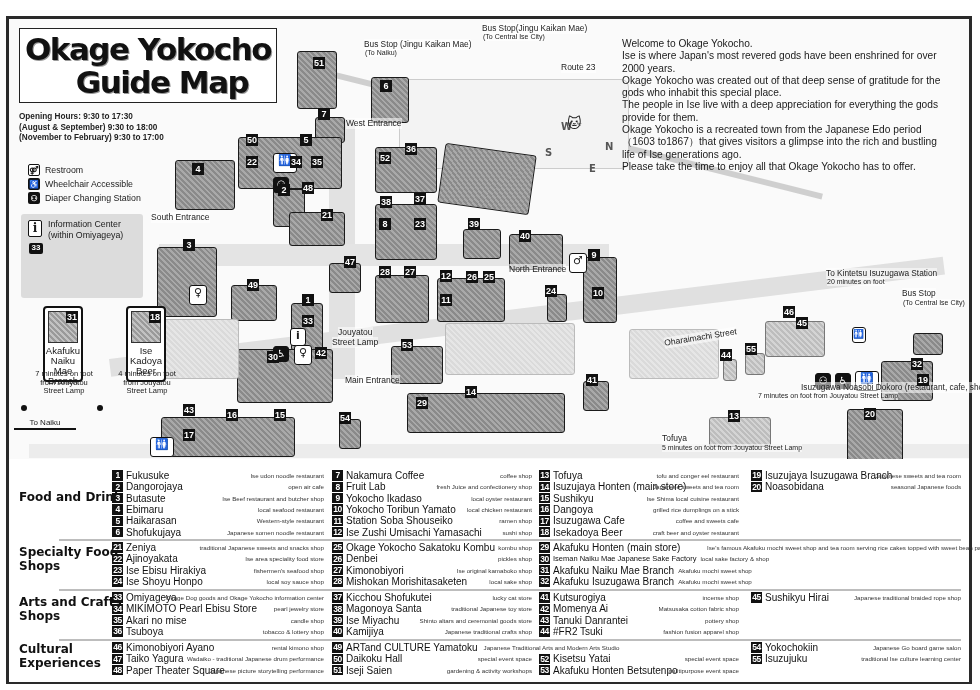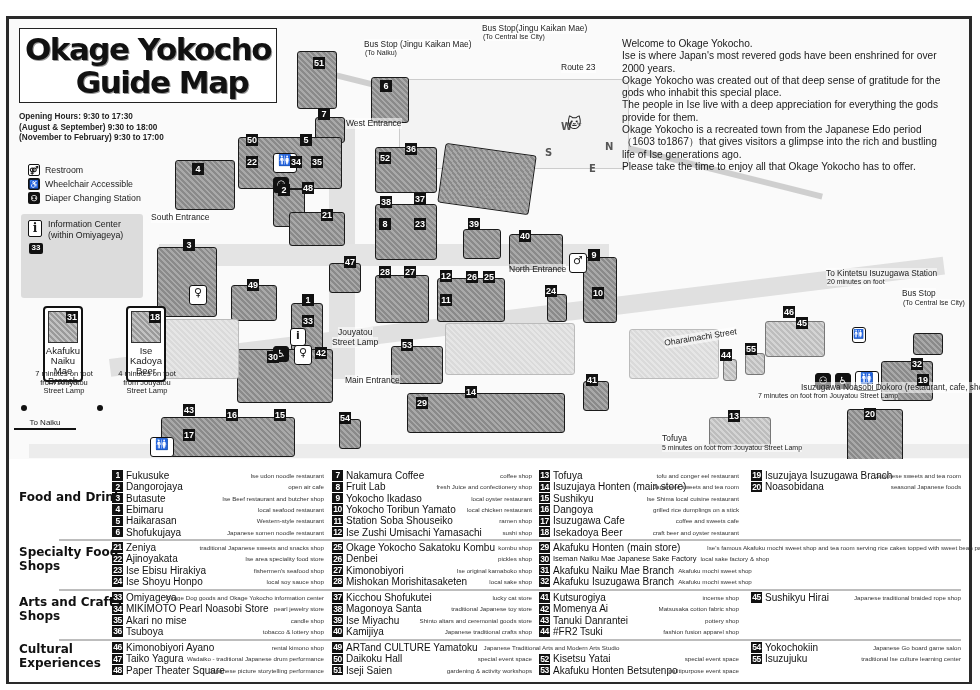--- a/index.html
+++ b/index.html
@@ -468,21 +468,21 @@
       <div>Shops</div>
     </div>
     <div class="col" style="left:103px;top:0;width:212px;">
         <div class="entry">
           <span class="n">33</span>
           <span class="nm">Omiyageya</span>
           <span class="ds">Okage Dog goods and Okage Yokocho information center</span>
         </div>
         <div class="entry">
           <span class="n">34</span>
-          <span class="nm">MIKIMOTO Pearl Noasobi Store</span>
+          <span class="nm">MIKIMOTO Pearl Ebisu Store</span>
           <span class="ds">pearl jewelry store</span>
         </div>
         <div class="entry">
           <span class="n">35</span>
           <span class="nm">Akari no mise</span>
           <span class="ds">candle shop</span>
         </div>
         <div class="entry">
           <span class="n">36</span>
           <span class="nm">Tsuboya</span>

